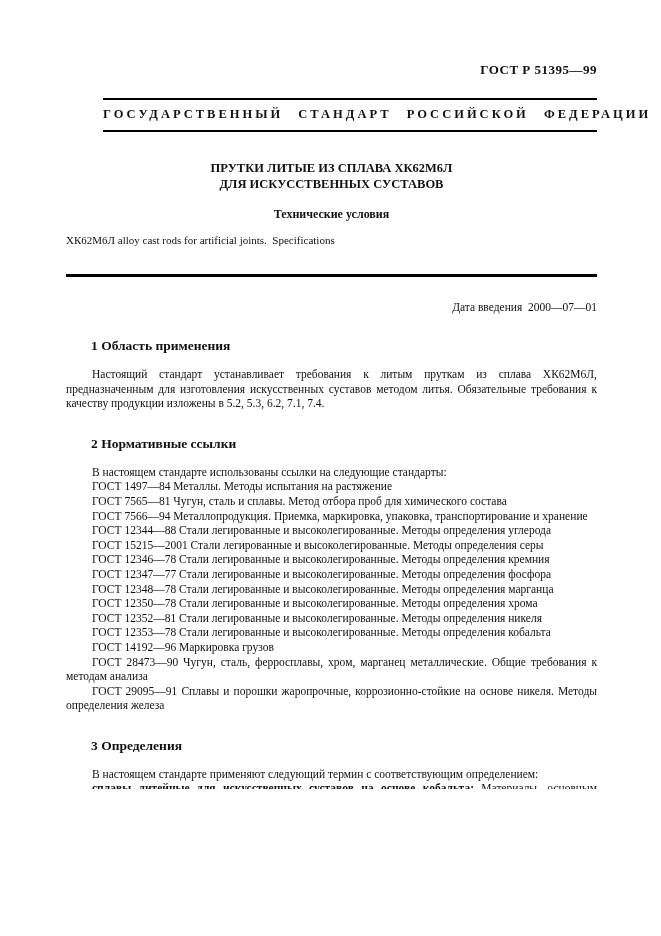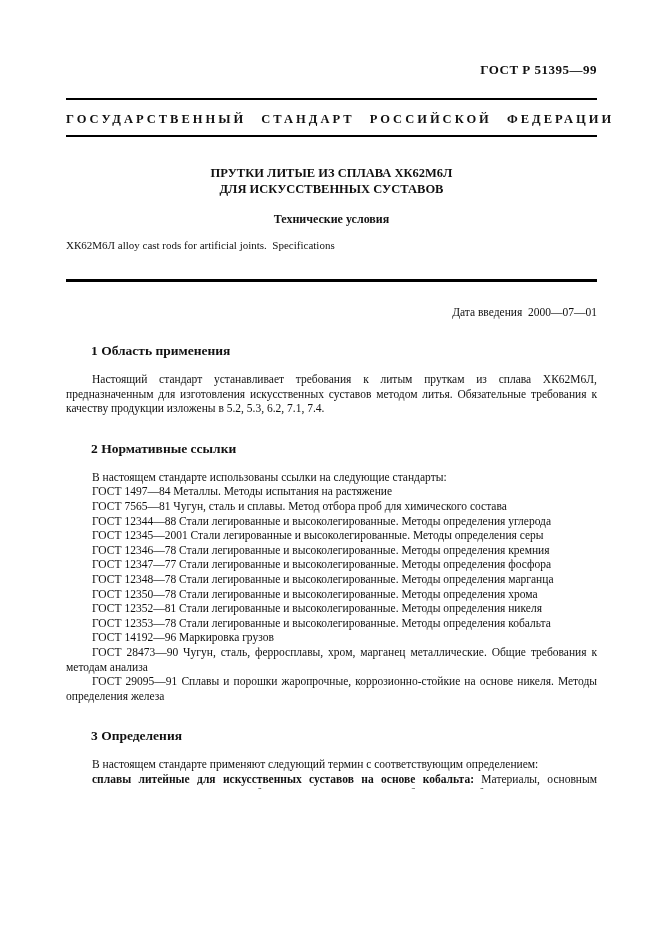--- a/index.html
+++ b/index.html
@@ -20,21 +20,22 @@
   .doc-number {
     text-align: right;
     font-weight: bold;
     font-size: 13px;
     letter-spacing: 0.5px;
   }
   .banner {
     margin-top: 20px;
     border-top: 2px solid #000;
     border-bottom: 2px solid #000;
-    padding: 12px 0 8px 0;
+    padding: 7px 0 8px 0;
+    margin-left: 37px;
   }
   .banner-text {
     font-weight: bold;
     font-size: 12.5px;
     letter-spacing: 3px;
     word-spacing: 9px;
     text-align: center;
     white-space: nowrap;
   }
   .title {
@@ -131,22 +132,23 @@
   <div>
     <div class="section-heading">1 Область применения</div>
     <p class="body-p">Настоящий стандарт устанавливает требования к литым пруткам из сплава ХК62М6Л, предназначенным для изготовления искусственных суставов методом литья. Обязательные требования к качеству продукции изложены в 5.2, 5.3, 6.2, 7.1, 7.4.</p>
   </div>
 
   <div>
     <div class="section-heading">2 Нормативные ссылки</div>
     <p class="body-p">В настоящем стандарте использованы ссылки на следующие стандарты:</p>
     <p class="body-p">ГОСТ 1497—84 Металлы. Методы испытания на растяжение</p>
     <p class="body-p">ГОСТ 7565—81 Чугун, сталь и сплавы. Метод отбора проб для химического состава</p>
+    <p class="body-p">ГОСТ 7566—94 Металлопродукция. Приемка, маркировка, упаковка, транспортирование и хранение</p>
     <p class="body-p">ГОСТ 12344—88 Стали легированные и высоколегированные. Методы определения углерода</p>
-    <p class="body-p">ГОСТ 12345—2001 Стали легированные и высоколегированные. Методы определения серы</p>
+    <p class="body-p">ГОСТ 15215—2001 Стали легированные и высоколегированные. Методы определения серы</p>
     <p class="body-p">ГОСТ 12346—78 Стали легированные и высоколегированные. Методы определения кремния</p>
     <p class="body-p">ГОСТ 12347—77 Стали легированные и высоколегированные. Методы определения фосфора</p>
     <p class="body-p">ГОСТ 12348—78 Стали легированные и высоколегированные. Методы определения марганца</p>
     <p class="body-p">ГОСТ 12350—78 Стали легированные и высоколегированные. Методы определения хрома</p>
     <p class="body-p">ГОСТ 12352—81 Стали легированные и высоколегированные. Методы определения никеля</p>
     <p class="body-p">ГОСТ 12353—78 Стали легированные и высоколегированные. Методы определения кобальта</p>
     <p class="body-p">ГОСТ 14192—96 Маркировка грузов</p>
     <p class="body-p">ГОСТ 28473—90 Чугун, сталь, ферросплавы, хром, марганец металлические. Общие требования к методам анализа</p>
     <p class="body-p">ГОСТ 29095—91 Сплавы и порошки жаропрочные, коррозионно-стойкие на основе никеля. Методы определения железа</p>
   </div>

